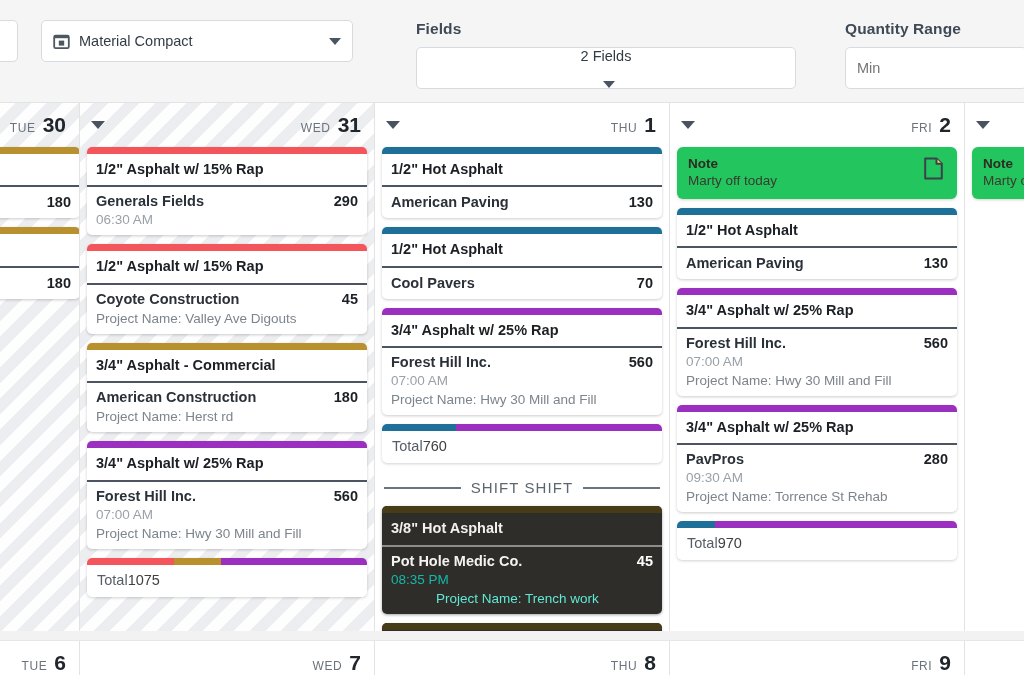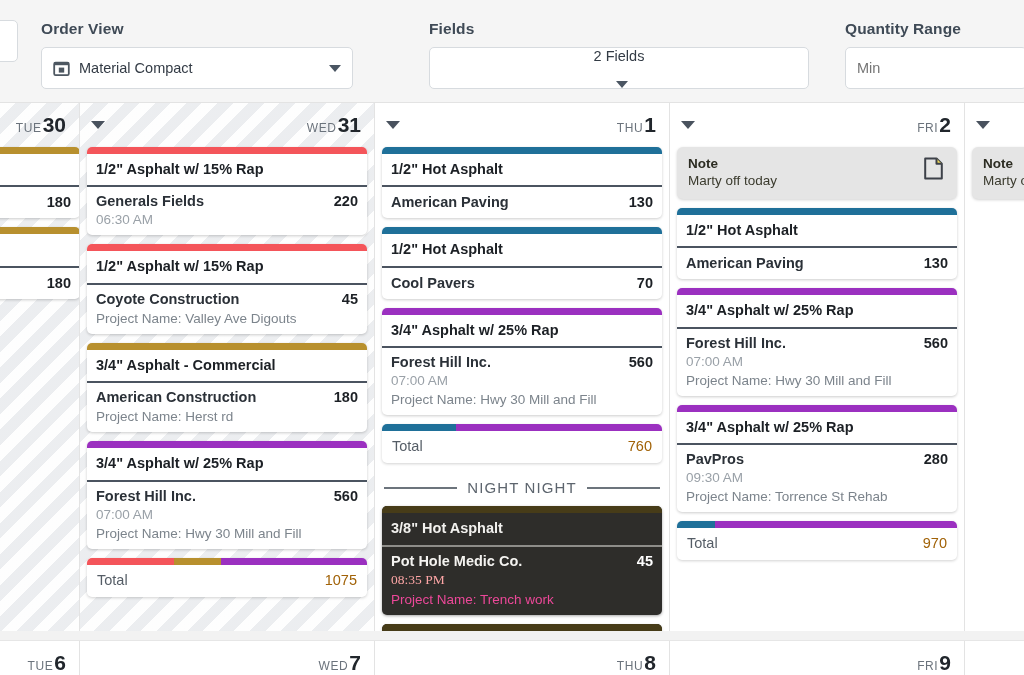--- a/index.html
+++ b/index.html
@@ -47,21 +47,21 @@
     border-right: 6px solid transparent;
     border-top: 7px solid #4a5562;
     margin-left: 6px;
   }
 
   
   #g-clip { left: -42px; width: 60px; }
   #g-clip .ctl { width: 60px; }
   #g-order { left: 41px; width: 380px; }
   #g-order .ctl { width: 312px; }
-  #g-fields { left: 429px; width: 380px; }
+  #g-fields { left: 416px; width: 380px; }
   #g-fields .ctl { width: 380px; flex-direction: column; }
   #g-qty { left: 845px; width: 182px; }
   #g-qty .ctl { width: 182px; }
 
   
   .calendar {
     position: relative;
     height: 572px;
     background: #fff;
     overflow: hidden;
@@ -103,21 +103,21 @@
     justify-content: space-between;
     padding: 0 6px 0 4px;
   }
   .dh-caret {
     width: 0; height: 0;
     border-left: 7px solid transparent;
     border-right: 7px solid transparent;
     border-top: 8px solid #49525e;
     cursor: pointer;
   }
-  .dh-date { display: flex; align-items: baseline; gap: 1px; }
+  .dh-date { display: flex; align-items: baseline; gap: 7px; }
   .dh-dow {
     font-size: 12px;
     color: #6b737c;
     letter-spacing: .6px;
     font-weight: 500;
   }
   .dh-num {
     font-size: 21px;
     font-weight: bold;
     color: #21262c;
@@ -169,45 +169,44 @@
   }
 
   
   .card.compact .body { padding: 7px 9px 8px 9px; }
 
   
   .card.night { background: #2e2d2a; box-shadow: 0 1px 3px rgba(0,0,0,0.35); }
   .card.night .mat { color: #f2f1ee; border-bottom: 2px solid #8e8d89; }
   .card.night .cust { color: #f4f3f0; }
   .card.night .qty  { color: #ffffff; }
-  .card.night .time { color: #fca5a5; font-family: Liberation Serif, serif; }
-  .card.night .proj { color: #ec4899; }
+  .card.night .time { color: #14b8a6; }
+  .card.night .proj { color: #5eead4; margin-left: 45px; }
 
   
   .total {
     background: #fff;
     border-radius: 5px;
     box-shadow: 0 1px 3px rgba(0,0,0,0.18);
     overflow: hidden;
     margin-bottom: 9px;
   }
   .total .stack { display: flex; height: 7px; width: 100%; }
   .total .trow {
     display: flex;
-    justify-content: space-between;
     align-items: center;
     padding: 7px 10px 9px 10px;
   }
   .total .tlabel { font-size: 14.5px; color: #555d66; }
-  .total .tval   { font-size: 14.5px; color: #a16207; }
+  .total .tval   { font-size: 14.5px; color: #404040; }
   .total.night { background: #2e2d2a; }
 
   
   .note {
-    background: #e5e5e5;
+    background: #22c55e;
     border-radius: 6px;
     box-shadow: 0 1px 3px rgba(0,0,0,0.18);
     padding: 9px 11px 11px 11px;
     margin-bottom: 9px;
     display: flex;
     justify-content: space-between;
     align-items: flex-start;
   }
   .note .ntitle { font-size: 13.5px; font-weight: bold; color: #2c2c22; }
   .note .ntext  { font-size: 13.5px; color: #3b3b2e; margin-top: 2px; }
@@ -235,21 +234,20 @@
 
 <div class="toolbar">
 
   <div class="filter-group" id="g-clip">
     <div class="ctl">
       <span class="val"></span>
     </div>
   </div>
 
   <div class="filter-group" id="g-order">
-    <span class="filter-label">Order View</span>
     <div class="ctl">
       <span class="cal-ico">
         <svg width="17" height="17" viewBox="0 0 17 17">
           <rect x="1.2" y="2.6" width="14.6" height="12.6" rx="1.4" fill="none" stroke="#4d5761" stroke-width="1.8"></rect>
           <rect x="1.2" y="2.6" width="14.6" height="2.6" fill="#4d5761"></rect>
           <rect x="5.8" y="7.6" width="5.4" height="5" fill="#4d5761"></rect>
         </svg>
       </span>
       <span class="val">Material Compact</span>
       <span class="caret-dn"></span>
@@ -310,21 +308,21 @@
             <span class="dh-dow">WED</span>
             <span class="dh-num">31</span>
           </div>
         </div>
         <div class="card">
           <div class="accent" style="background: rgb(244, 85, 90);"></div>
           <div class="mat">1/2" Asphalt w/ 15% Rap</div>
           <div class="body">
             <div class="row-cust">
               <span class="cust">Generals Fields</span>
-              <span class="qty">220</span>
+              <span class="qty">290</span>
             </div>
             <div class="time">06:30 AM</div>
           </div>
         </div>
         <div class="card">
           <div class="accent" style="background: rgb(244, 85, 90);"></div>
           <div class="mat">1/2" Asphalt w/ 15% Rap</div>
           <div class="body">
             <div class="row-cust">
               <span class="cust">Coyote Construction</span>
@@ -413,21 +411,21 @@
             <div style="width: 26.3%; background: rgb(31, 112, 153);"></div>
             <div style="width: 73.7%; background: rgb(155, 48, 192);"></div>
           </div>
           <div class="trow">
             <span class="tlabel">Total</span>
             <span class="tval">760</span>
           </div>
         </div>
         <div class="nsdiv">
           <span class="ln"></span>
-          <span class="nslabel">NIGHT NIGHT</span>
+          <span class="nslabel">SHIFT SHIFT</span>
           <span class="ln"></span>
         </div>
         <div class="card night">
           <div class="accent" style="background: rgb(71, 60, 24);"></div>
           <div class="mat">3/8" Hot Asphalt</div>
           <div class="body">
             <div class="row-cust">
               <span class="cust">Pot Hole Medic Co.</span>
               <span class="qty">45</span>
             </div>

